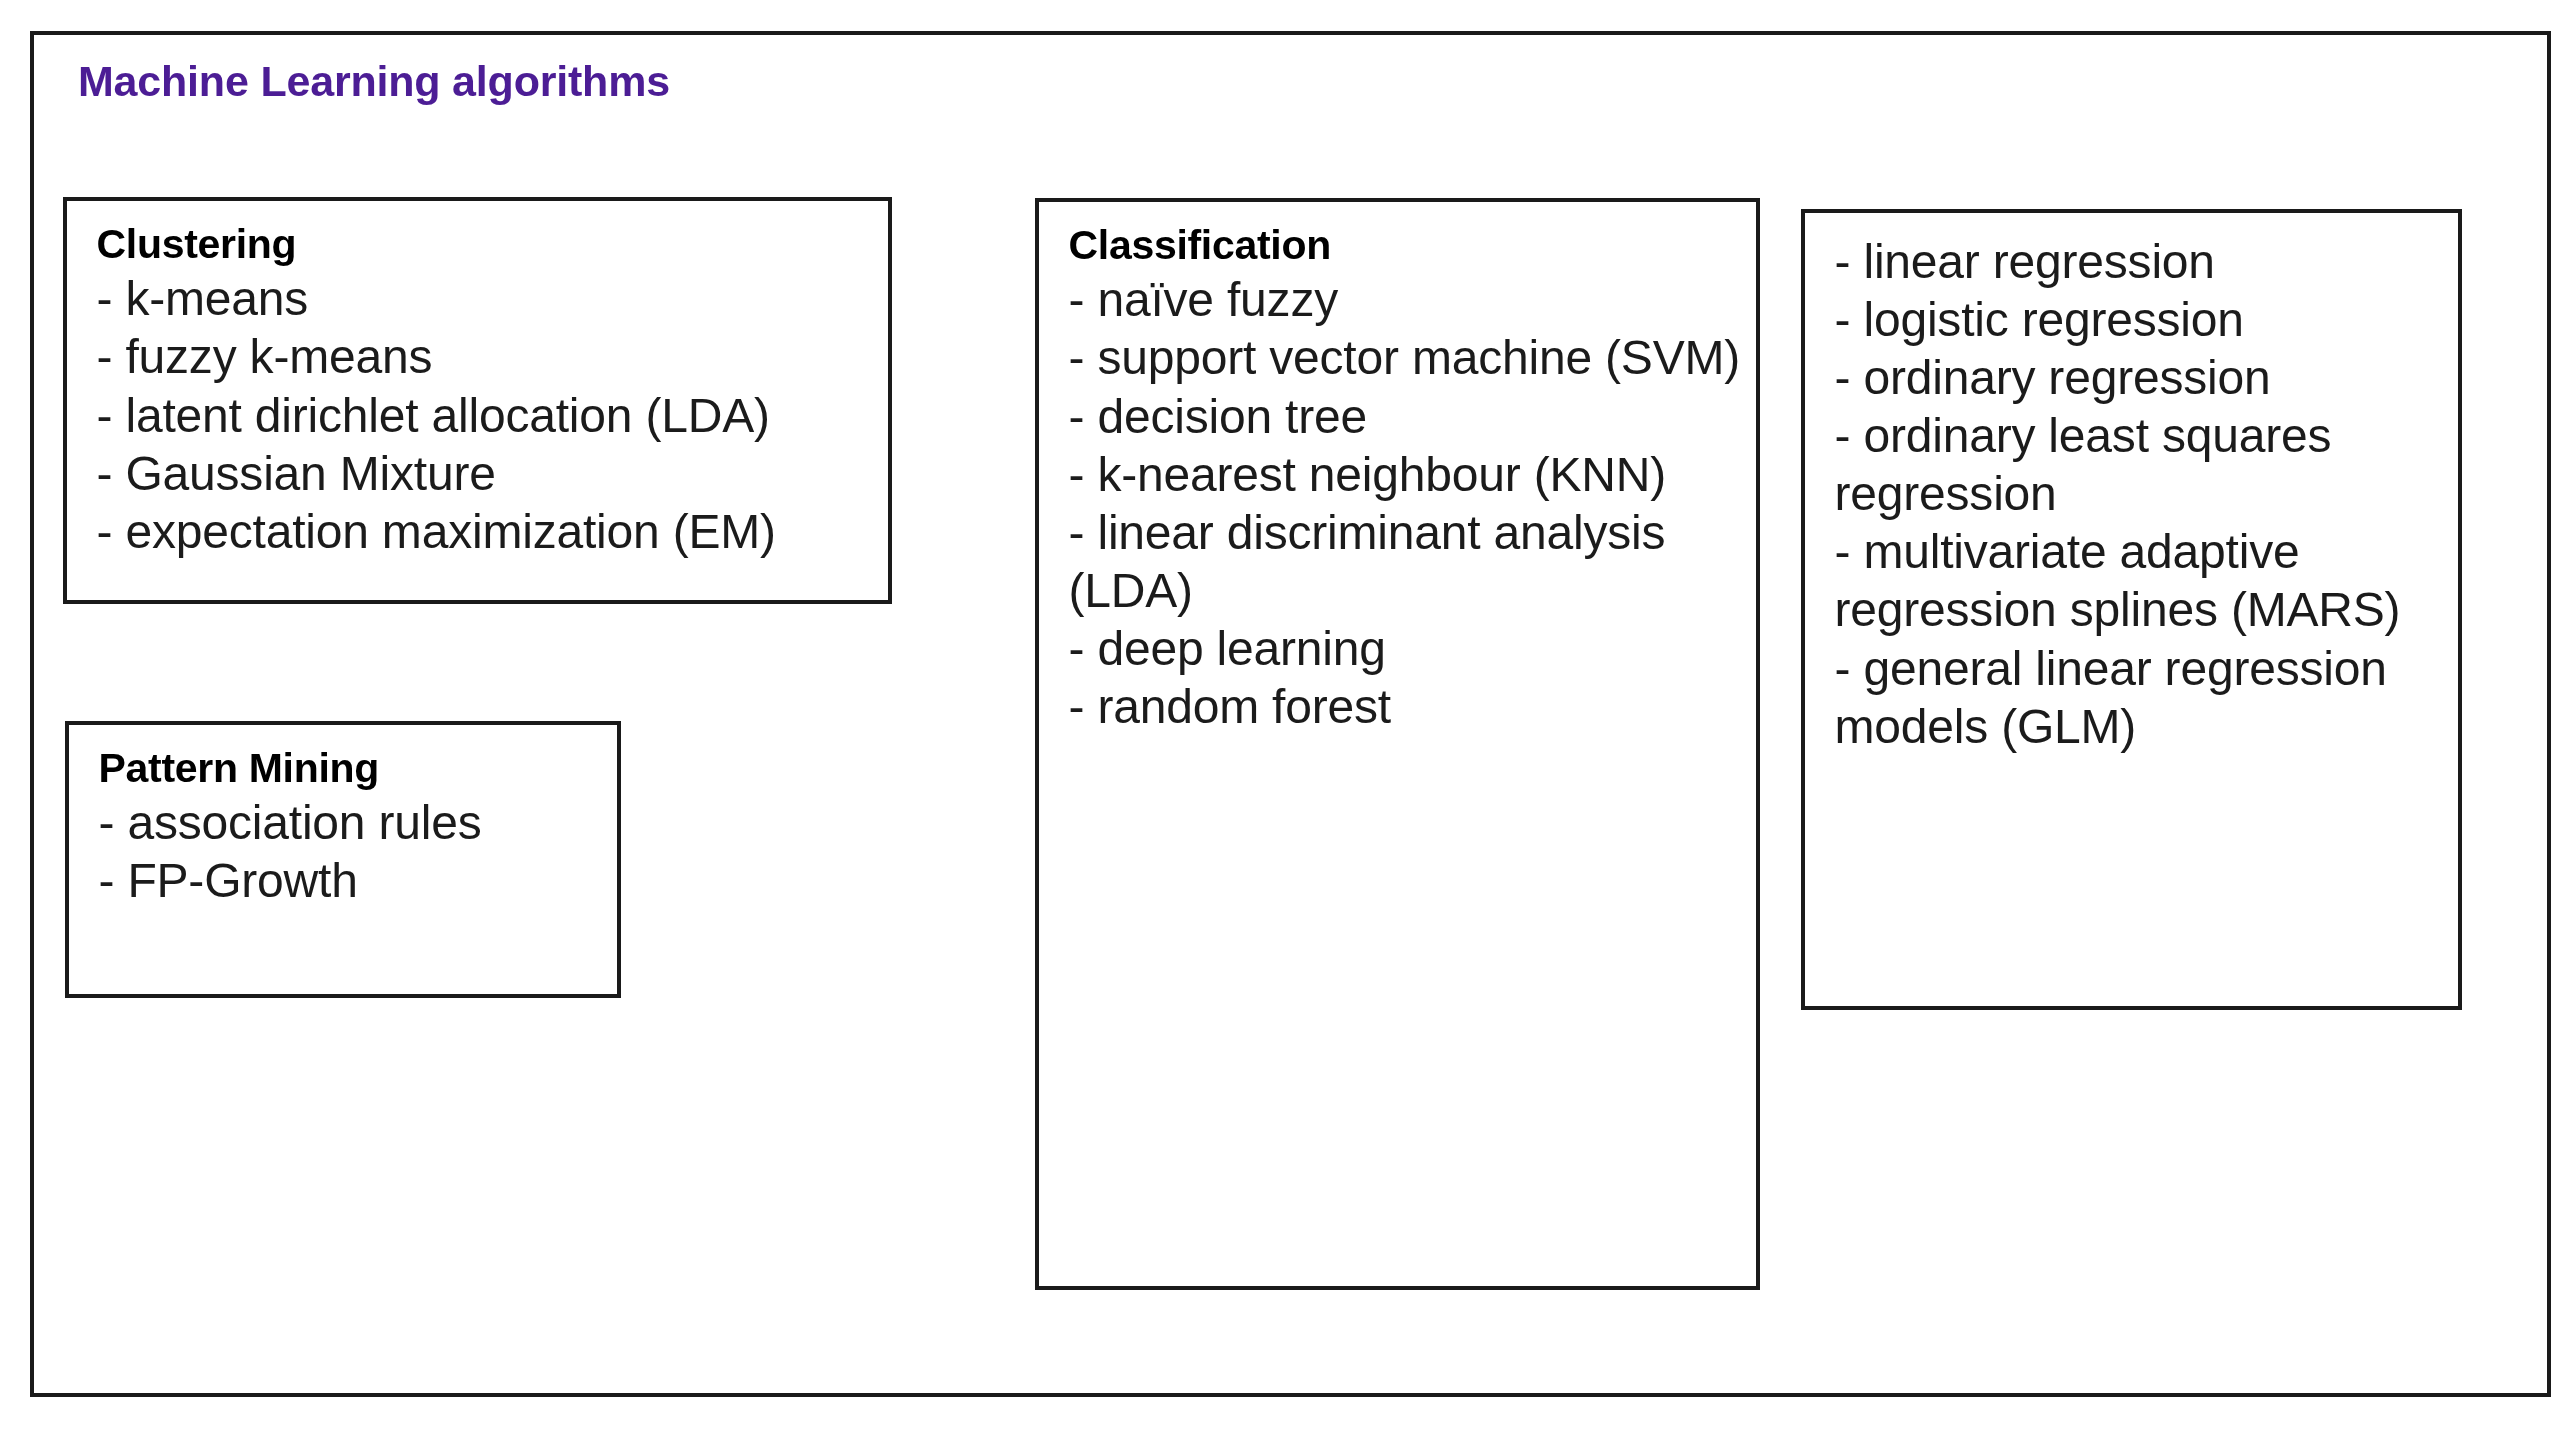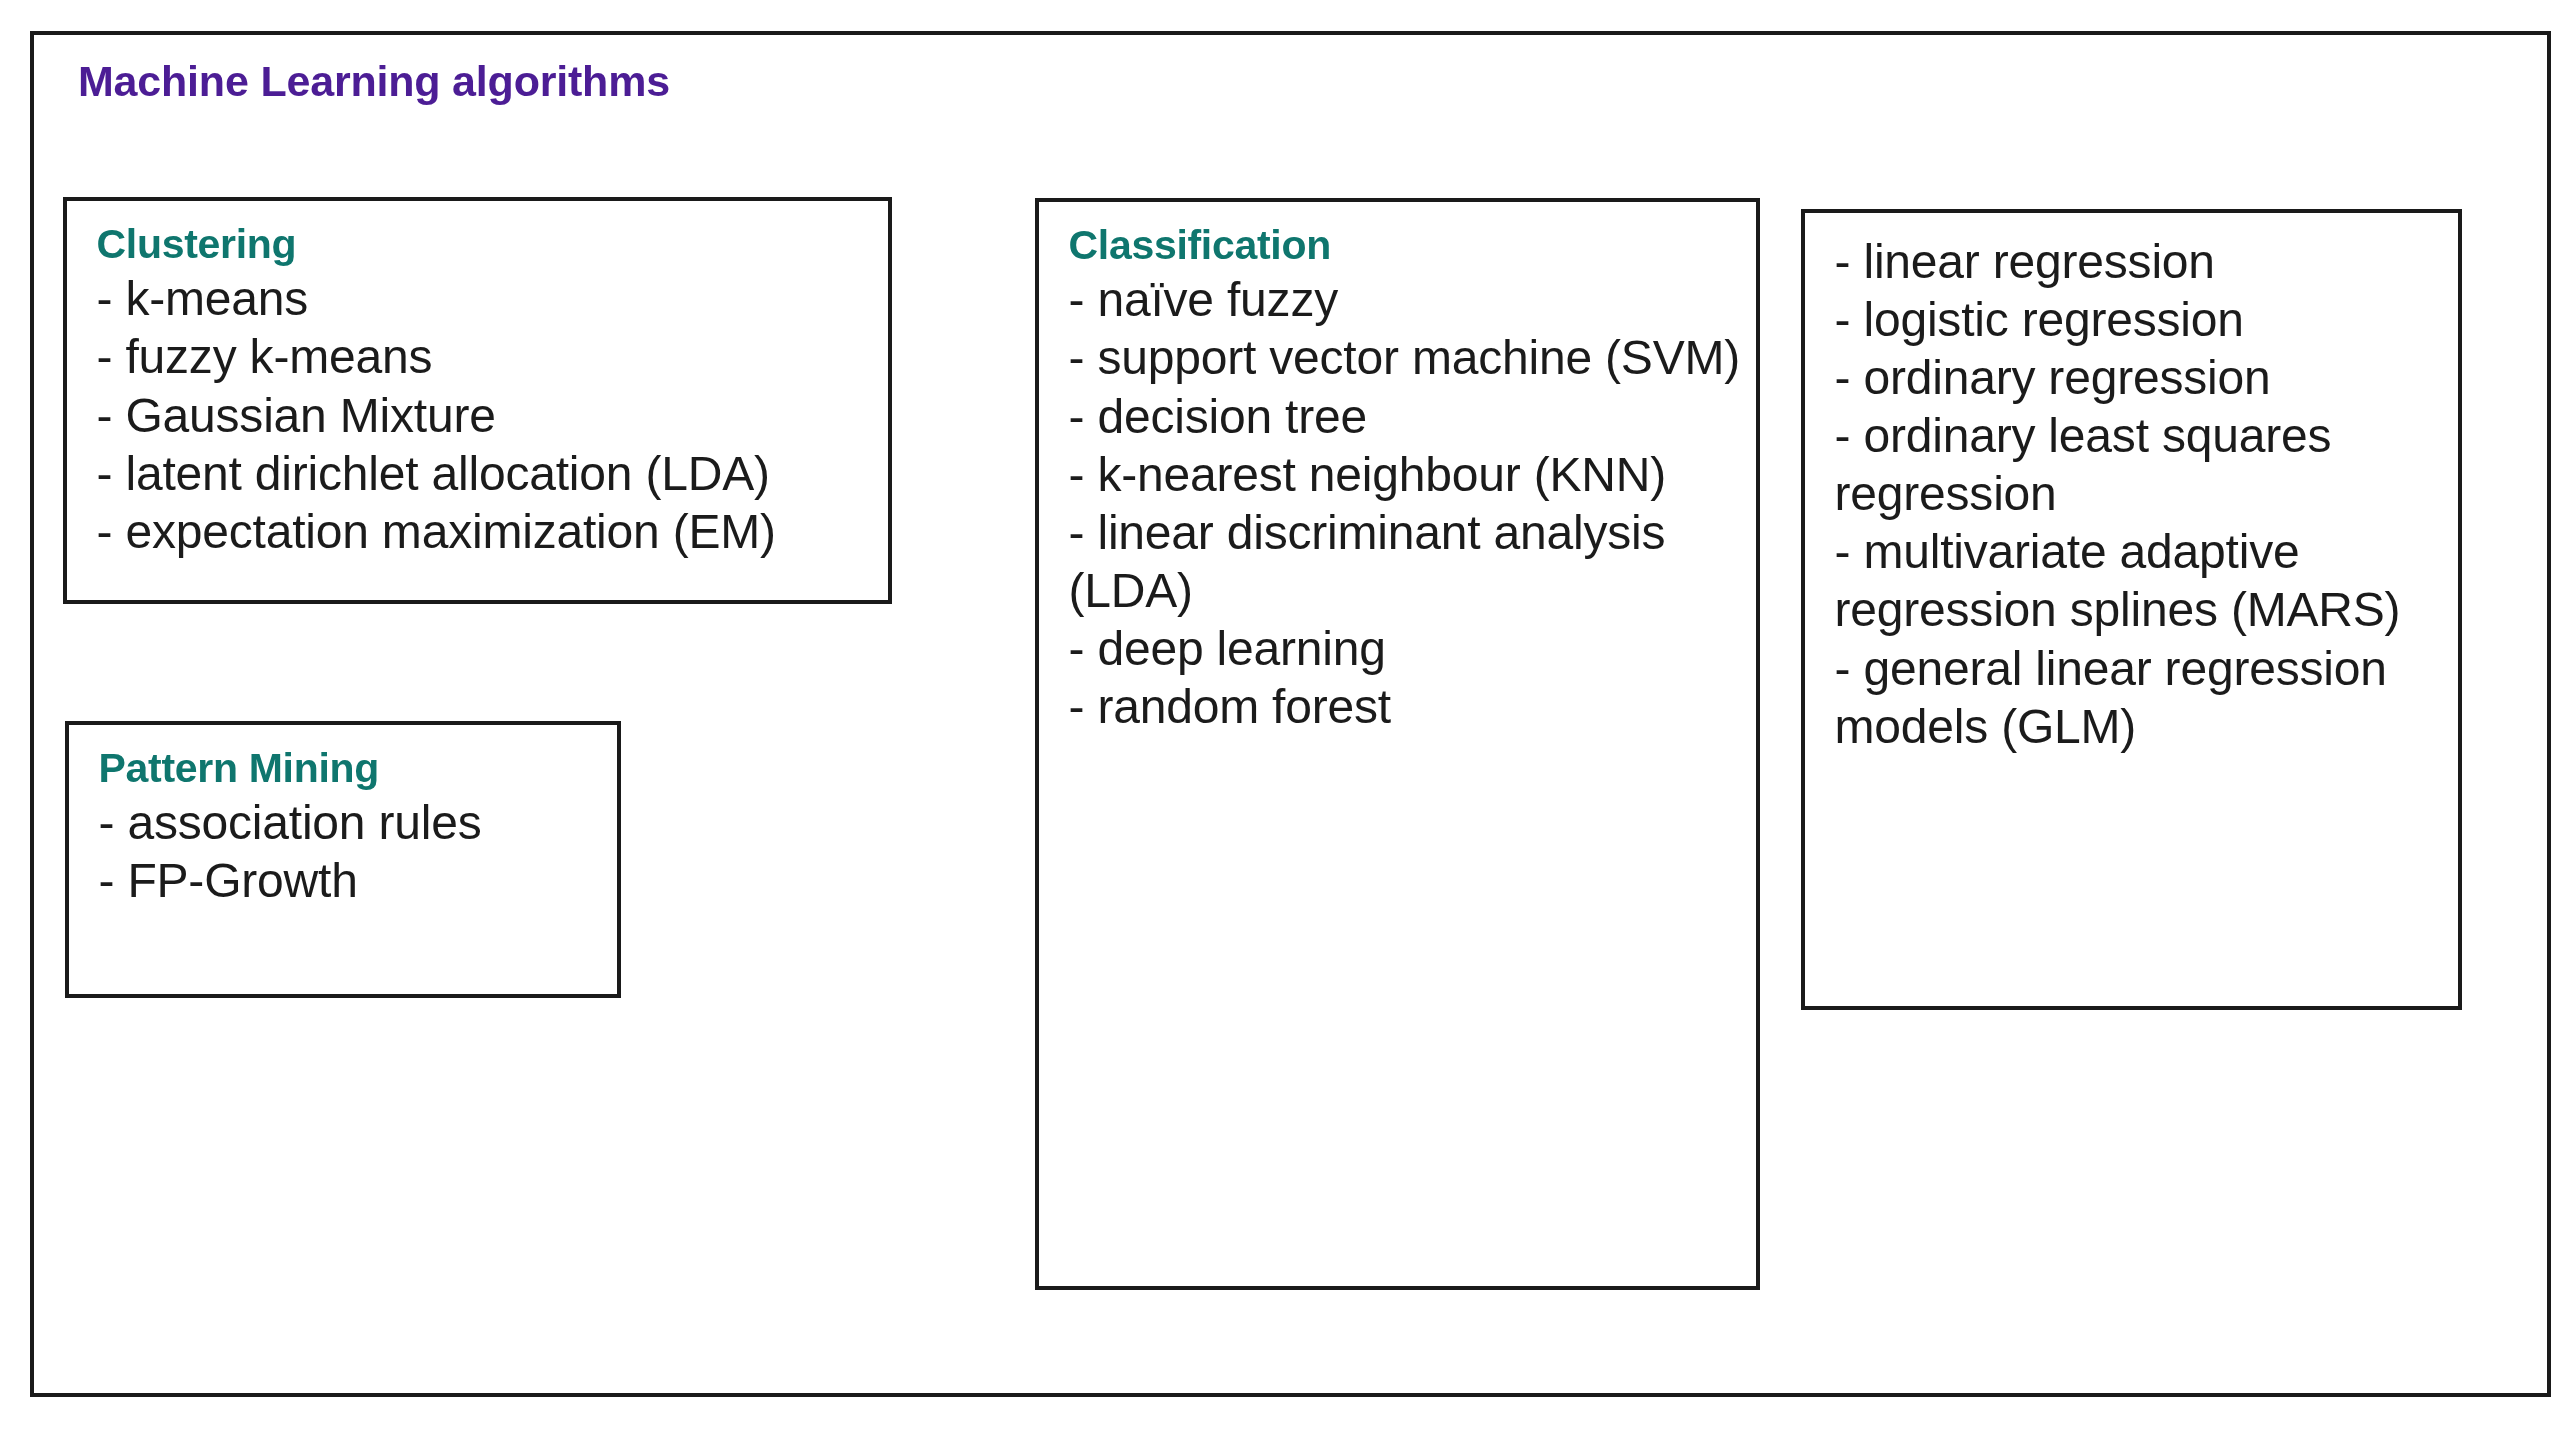--- a/index.html
+++ b/index.html
@@ -40,21 +40,21 @@
     border: 4.6px solid #1a1a1a;
     box-sizing: border-box;
     background: #ffffff;
   }
   .cat-inner {
     padding: 20px 0 0 29.5px;
   }
   .cat-title {
     font-size: 41px;
     font-weight: bold;
-    color: #0f766e;
+    color: #000000;
     line-height: 1.16;
     letter-spacing: -0.3px;
     margin: 0 0 1.8px 0;
     white-space: nowrap;
   }
   .cat-item {
     font-size: 48px;
     font-weight: normal;
     color: #1b1b1b;
     line-height: 1.21;
@@ -75,22 +75,22 @@
 <div id="canvas">
   <div class="outer-frame"></div>
 
   <div class="diagram-title">Machine Learning algorithms</div>
 
   <div class="cat-box" id="box-clustering">
     <div class="cat-inner">
       <div class="cat-title">Clustering</div>
       <div class="cat-item">- k-means</div>
       <div class="cat-item">- fuzzy k-means</div>
+      <div class="cat-item">- latent dirichlet allocation (LDA)</div>
       <div class="cat-item">- Gaussian Mixture</div>
-      <div class="cat-item">- latent dirichlet allocation (LDA)</div>
       <div class="cat-item">- expectation maximization (EM)</div>
     </div>
   </div>
 
   <div class="cat-box" id="box-pattern-mining">
     <div class="cat-inner">
       <div class="cat-title">Pattern Mining</div>
       <div class="cat-item">- association rules</div>
       <div class="cat-item">- FP-Growth</div>
     </div>

